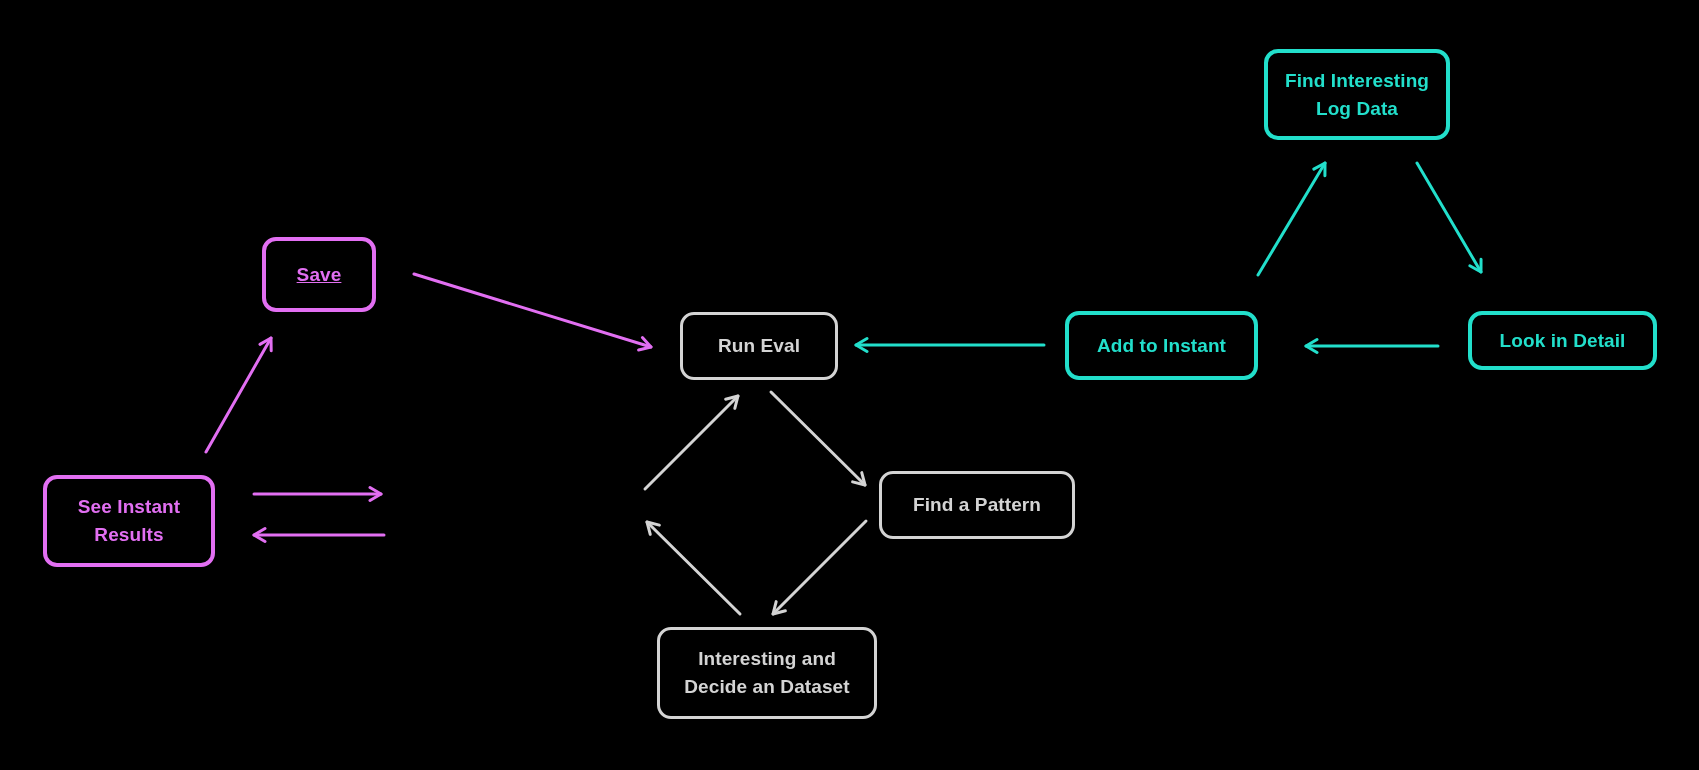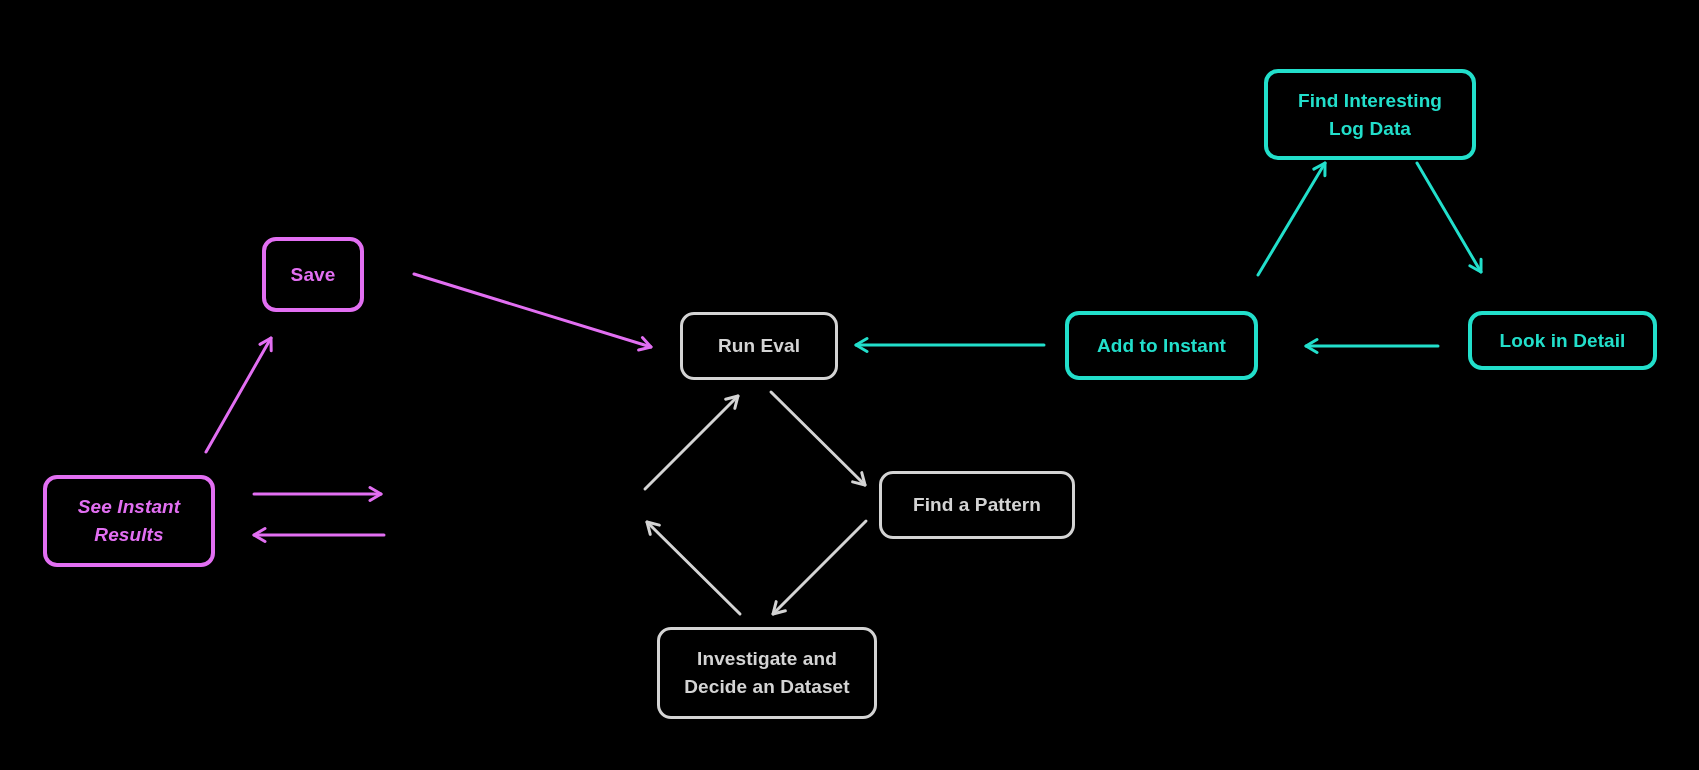--- a/index.html
+++ b/index.html
@@ -76,44 +76,44 @@
     <line class="edge edge-cyan" x1="1417" y1="163" x2="1481" y2="272" marker-end="url(#ah-cyan)"></line>
     <line class="edge edge-cyan" x1="1438" y1="346" x2="1306" y2="346" marker-end="url(#ah-cyan)"></line>
     <line class="edge edge-cyan" x1="1044" y1="345" x2="856" y2="345" marker-end="url(#ah-cyan)"></line>
 
     <line class="edge edge-gray" x1="645" y1="489" x2="738" y2="396" marker-end="url(#ah-gray)"></line>
     <line class="edge edge-gray" x1="771" y1="392" x2="865" y2="485" marker-end="url(#ah-gray)"></line>
     <line class="edge edge-gray" x1="866" y1="521" x2="773" y2="614" marker-end="url(#ah-gray)"></line>
     <line class="edge edge-gray" x1="740" y1="614" x2="647" y2="522" marker-end="url(#ah-gray)"></line>
   </svg>
 
-  <div class="node node-magenta" style="left:262px; top:237px; width:102px; height:75px;">
+  <div class="node node-magenta" style="left:262px; top:237px; width:114px; height:75px;text-decoration:underline;">
     <span>Save</span>
   </div>
 
-  <div class="node node-magenta" style="left:43px; top:475px; width:172px; height:92px;font-style:italic;">
+  <div class="node node-magenta" style="left:43px; top:475px; width:172px; height:92px;">
     <span>See Instant</span>
     <span>Results</span>
   </div>
 
 
   <div class="node node-gray" style="left:680px; top:312px; width:158px; height:68px;">
     <span>Run Eval</span>
   </div>
 
   <div class="node node-gray" style="left:879px; top:471px; width:196px; height:68px;">
     <span>Find a Pattern</span>
   </div>
 
   <div class="node node-gray" style="left:657px; top:627px; width:220px; height:92px;">
-    <span>Investigate and</span>
+    <span>Interesting and</span>
     <span>Decide an Dataset</span>
   </div>
 
-  <div class="node node-cyan" style="left:1264px; top:49px; width:212px; height:91px;margin-top:20px;">
+  <div class="node node-cyan" style="left:1264px; top:49px; width:186px; height:91px;">
     <span>Find Interesting</span>
     <span>Log Data</span>
   </div>
 
   <div class="node node-cyan" style="left:1065px; top:311px; width:193px; height:69px;">
     <span>Add to Instant</span>
   </div>
 
   <div class="node node-cyan" style="left:1468px; top:311px; width:189px; height:59px;">
     <span>Look in Detail</span>

